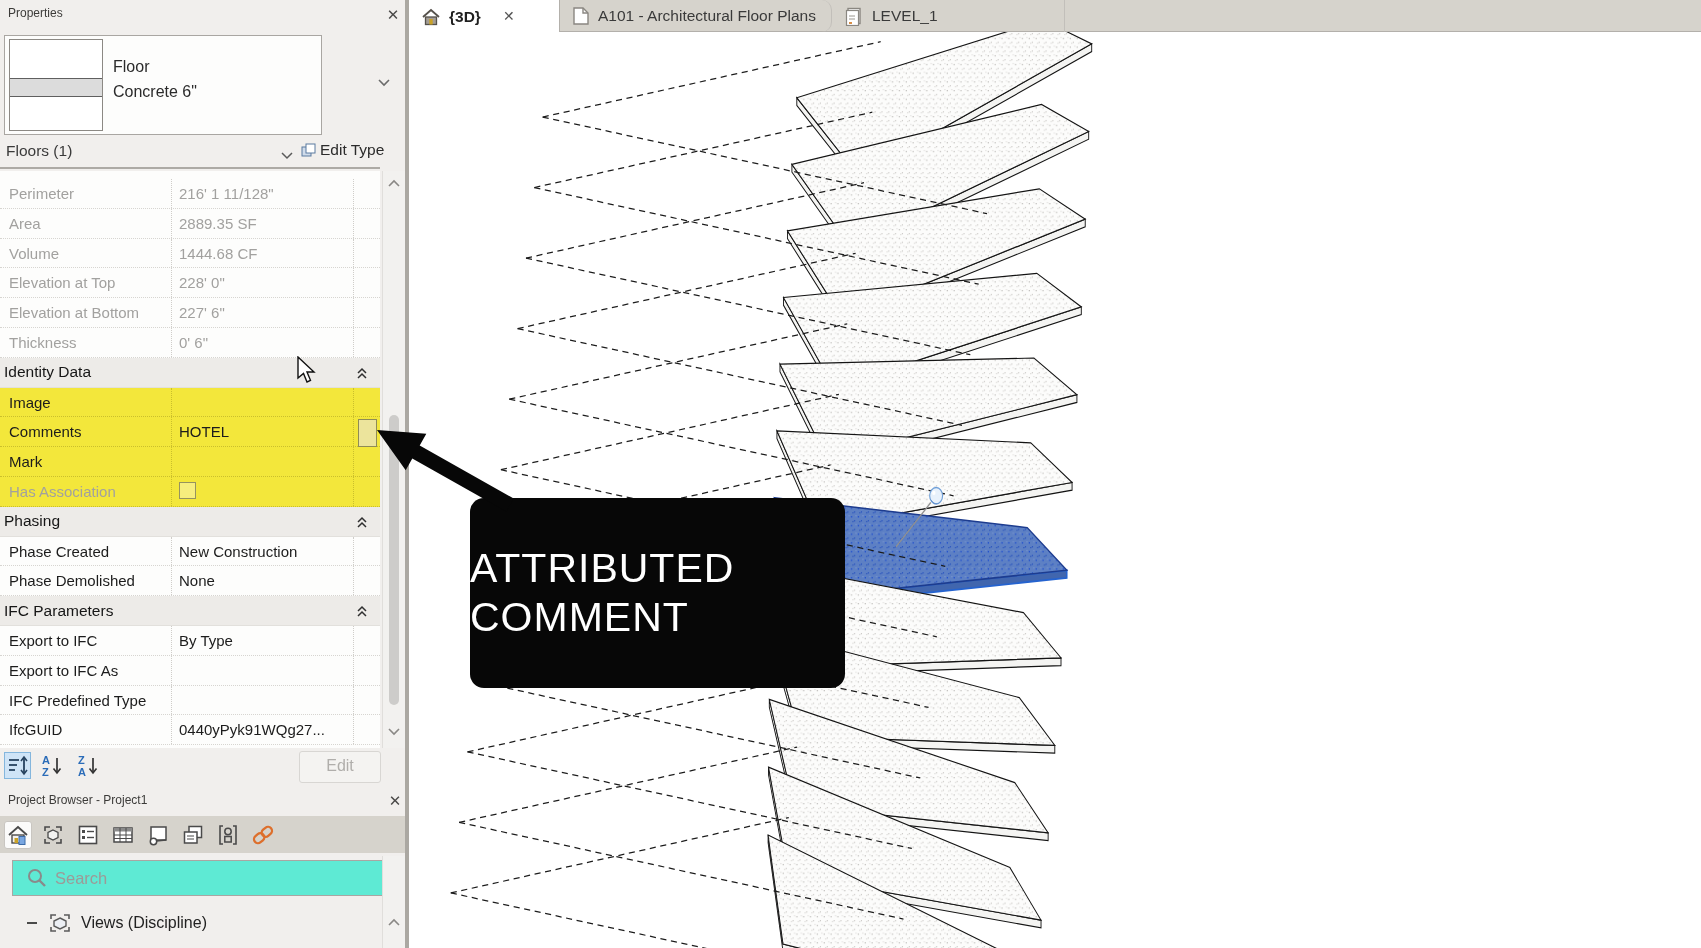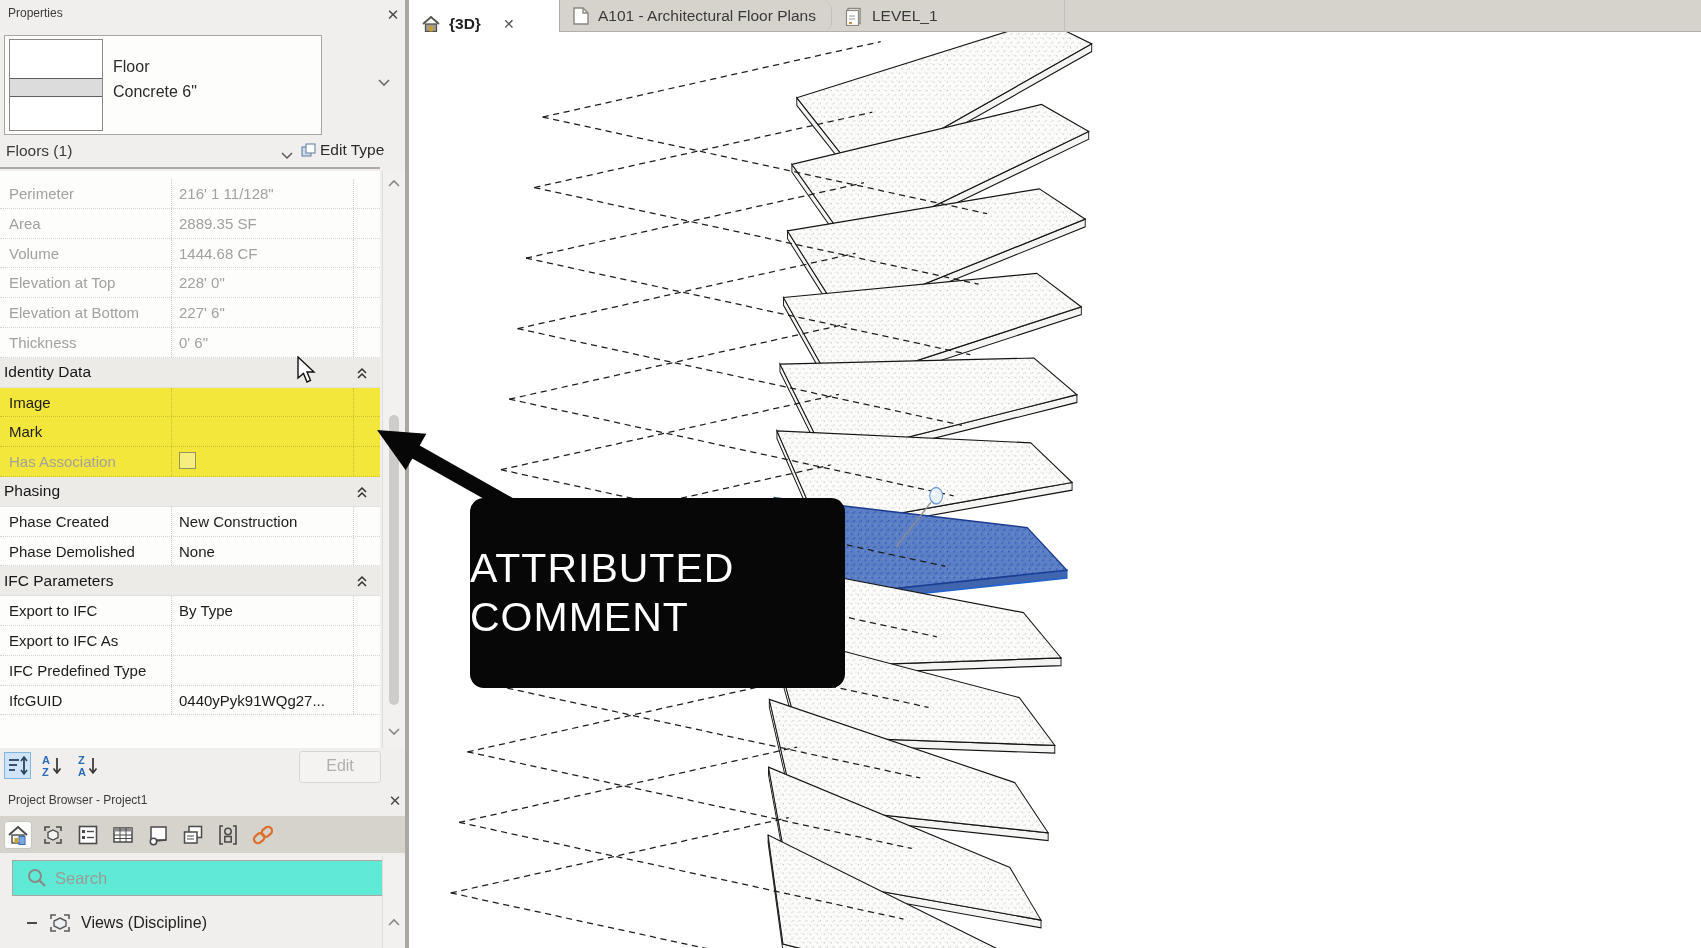--- a/index.html
+++ b/index.html
@@ -137,20 +137,25 @@
           <svg width="12" height="13">
             <polyline points="2,6 6,2 10,6" fill="none" stroke="#2f2f2f" stroke-width="1.5"></polyline>
             <polyline points="2,11 6,7 10,11" fill="none" stroke="#2f2f2f" stroke-width="1.5"></polyline>
           </svg>
         </div>
         <div class="prow hl">
           <span class="lbl">Image</span>
           <span class="val"></span>
         </div>
         <div class="prow hl">
+          <span class="lbl">Comments</span>
+          <span class="val">HOTEL</span>
+          <span class="browse-btn"></span>
+        </div>
+        <div class="prow hl">
           <span class="lbl">Mark</span>
           <span class="val"></span>
         </div>
         <div class="prow ro hl">
           <span class="lbl">Has Association</span>
           <span class="val"><span class="cb"></span></span>
         </div>
         <div class="grow">
           <span>Phasing</span>
           <svg width="12" height="13">
@@ -330,21 +335,21 @@
     </div>
 
     <svg style="position:absolute;left:297px;top:356px;z-index:45" width="26" height="30">
       <polygon points="1,1 1,22 6.5,17.5 10,26 13.5,24.3 10,16 17,16" fill="#fff" stroke="#111" stroke-width="1.4"></polygon>
     </svg>
   </div>
 
   <div id="panel-edge"></div>
 
   <div id="tabbar">
-      <div class="tab active" style="width: 151px; align-items: flex-end;">
+      <div class="tab active" style="width: 151px;">
         <span style="display: flex;">
           <svg width="20" height="18">
             <path d="M2 9 L10 2 L18 9" fill="none" stroke="#55514b" stroke-width="1.8"></path>
             <rect x="4.5" y="9" width="11" height="7.5" fill="#a39d95" stroke="#55514b" stroke-width="1.3"></rect>
             <rect x="8.3" y="11" width="3.4" height="5.5" fill="#c9a227"></rect>
           </svg>
         </span>
         <span>{3D}</span>
         <span class="tx">✕</span>
       </div>

